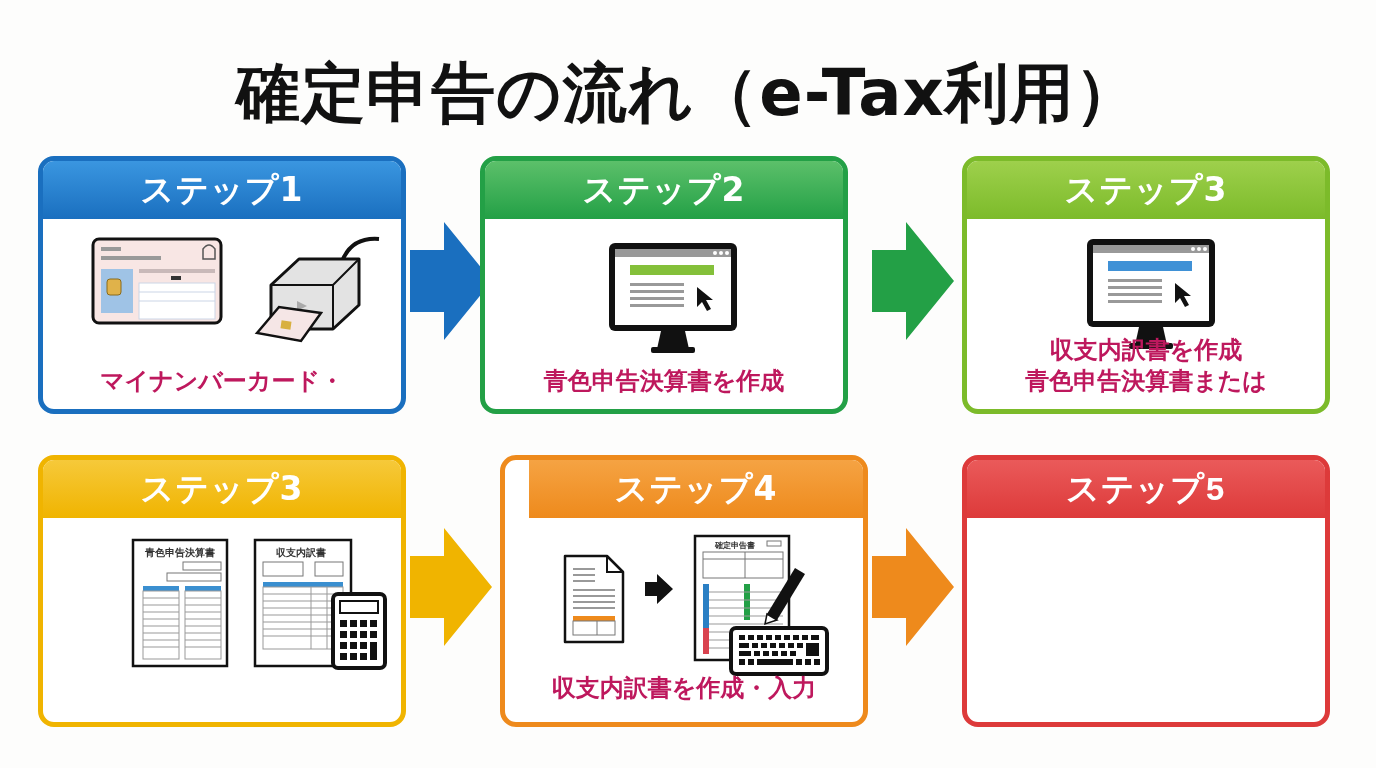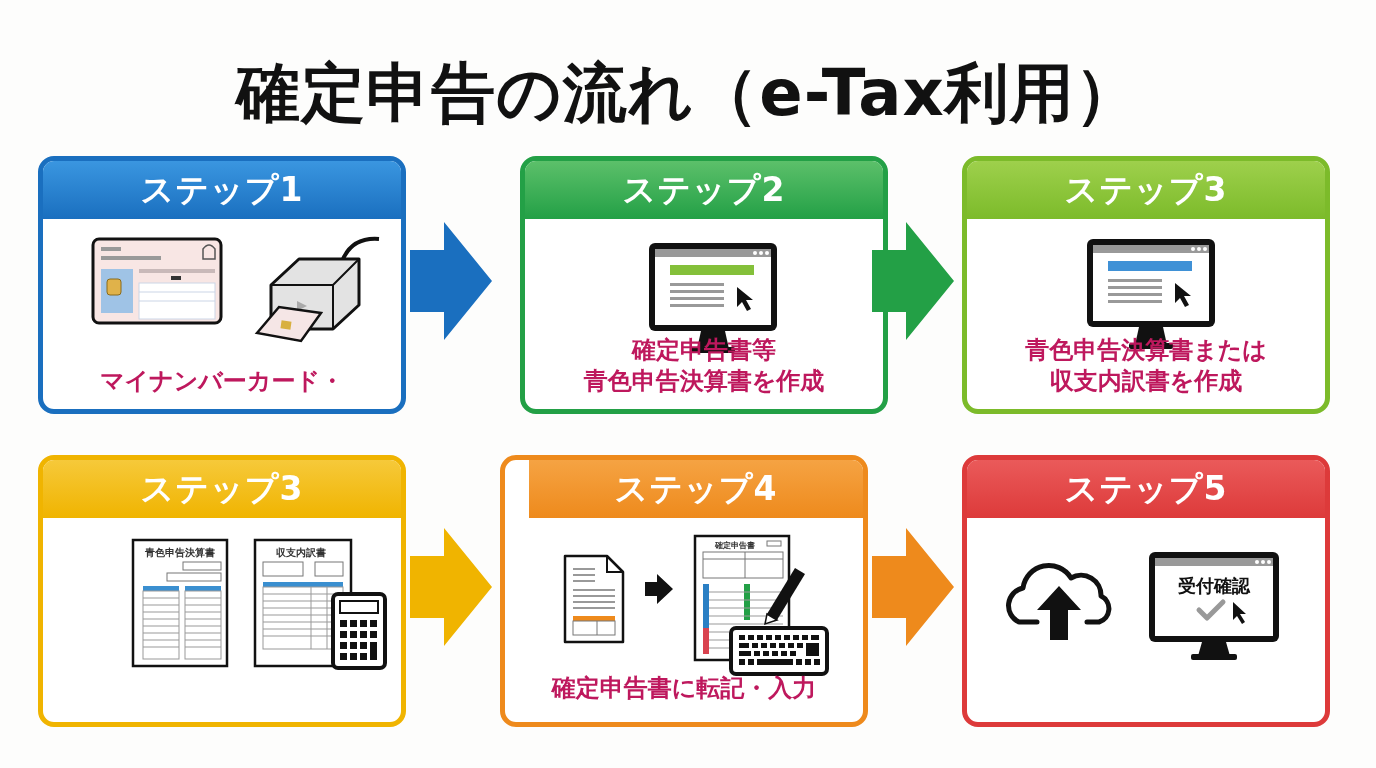--- a/index.html
+++ b/index.html
@@ -51,21 +51,21 @@
       <div>マイナンバーカード・</div>
     </div>
   </div>
 </div>
 <div class="arrow" style="left:410px;top:222px;">
   <svg width="82" height="118" viewBox="0 0 82 118">
       <path d="M0 28 H34 V0 L82 59 L34 118 V90 H0 Z" fill="#1a6fbf"></path>
     </svg>
 </div>
 
-<div class="card" style="left:520px;top:156px;border-color:#23a046;">
+<div class="card" style="left:480px;top:156px;border-color:#23a046;">
   <div class="hdr" style="background:linear-gradient(#5cc06a,#23a046);">ステップ2</div>
   <div class="body">
     <div class="art">
       <svg width="358" height="130" viewBox="0 0 358 130">
         <rect x="124" y="14" width="128" height="88" rx="6" fill="#111"></rect>
         <rect x="130" y="20" width="116" height="76" fill="#fff"></rect>
         <rect x="130" y="20" width="116" height="8" fill="#999"></rect>
         <circle cx="230" cy="24" r="2" fill="#fff"></circle>
           <circle cx="236" cy="24" r="2" fill="#fff"></circle>
           <circle cx="242" cy="24" r="2" fill="#fff"></circle>
@@ -73,21 +73,20 @@
         <rect x="145" y="54" width="54" height="3" fill="#999"></rect>
         <rect x="145" y="61" width="54" height="3" fill="#999"></rect>
         <rect x="145" y="68" width="54" height="3" fill="#999"></rect>
         <rect x="145" y="75" width="54" height="3" fill="#999"></rect>
         <path d="M212 58 L212 78 L217 73 L222 82 L226 80 L221 71 L228 71 Z" fill="#111"></path>
         <path d="M176 102 L200 102 L204 120 L172 120 Z" fill="#111"></path>
         <rect x="166" y="118" width="44" height="6" rx="2" fill="#111"></rect>
       </svg>
     </div>
     <div class="cap">
-      <div>確定申告書等</div>
       <div>青色申告決算書を作成</div>
     </div>
   </div>
 </div>
 <div class="arrow" style="left:872px;top:222px;">
   <svg width="82" height="118" viewBox="0 0 82 118">
       <path d="M0 28 H34 V0 L82 59 L34 118 V90 H0 Z" fill="#23a046"></path>
     </svg>
 </div>
 
@@ -106,22 +105,22 @@
         <rect x="141" y="50" width="54" height="3" fill="#999"></rect>
         <rect x="141" y="57" width="54" height="3" fill="#999"></rect>
         <rect x="141" y="64" width="54" height="3" fill="#999"></rect>
         <rect x="141" y="71" width="54" height="3" fill="#999"></rect>
         <path d="M208 54 L208 74 L213 69 L218 78 L222 76 L217 67 L224 67 Z" fill="#111"></path>
         <path d="M172 98 L196 98 L200 116 L168 116 Z" fill="#111"></path>
         <rect x="162" y="114" width="44" height="6" rx="2" fill="#111"></rect>
       </svg>
     </div>
     <div class="cap">
+      <div>収支内訳書を作成</div>
       <div>青色申告決算書または</div>
-      <div>収支内訳書を作成</div>
     </div>
   </div>
 </div>
 
 <div class="card" style="left:38px;top:455px;border-color:#f0b400;height:272px;">
   <div class="hdr" style="background:linear-gradient(#f6c93a,#f0b400);">ステップ3</div>
   <div class="body">
     <div class="art" style="top:18px;height:140px;padding-left:28px;">
       <svg width="358" height="140" viewBox="0 0 358 140">
 
@@ -273,46 +272,27 @@
           <rect x="234" y="127" width="6" height="6"></rect>
             <rect x="243" y="127" width="6" height="6"></rect>
             <rect x="252" y="127" width="36" height="6"></rect>
             <rect x="291" y="127" width="6" height="6"></rect>
             <rect x="300" y="127" width="6" height="6"></rect>
             <rect x="309" y="127" width="6" height="6"></rect>
         </g>
       </svg>
     </div>
     <div class="cap" style="bottom:18px;">
-      <div>確定申告書に転記・入力</div>
+      <div>収支内訳書を作成・入力</div>
     </div>
   </div>
 </div>
 <div class="arrow" style="left:872px;top:528px;">
   <svg width="82" height="118" viewBox="0 0 82 118">
       <path d="M0 28 H34 V0 L82 59 L34 118 V90 H0 Z" fill="#ee8a1c"></path>
     </svg>
 </div>
 
 <div class="card" style="left:962px;top:455px;border-color:#dd3a3a;height:272px;">
-  <div class="hdr" style="background:linear-gradient(#ea5a5a,#dd3a3a);">ステップ5</div>
-  <div class="body">
-    <div class="art" style="top:22px;height:120px;">
-      <svg width="358" height="120" viewBox="0 0 358 120">
-
-        <path d="M52 82 a18 18 0 0 1 4 -34 a26 26 0 0 1 48 -10 a20 20 0 0 1 30 18 a14 14 0 0 1 -2 26 H120 M70 82 H52" fill="none" stroke="#111" stroke-width="5" stroke-linejoin="round" stroke-linecap="round"></path>
-        <path d="M92 46 L114 70 H101 V100 H83 V70 H70 Z" fill="#111"></path>
-
-        <rect x="182" y="12" width="130" height="90" rx="6" fill="#111"></rect>
-        <rect x="188" y="18" width="118" height="78" fill="#fff"></rect>
-        <rect x="188" y="18" width="118" height="8" fill="#999"></rect>
-        <circle cx="290" cy="22" r="2" fill="#fff"></circle>
-          <circle cx="296" cy="22" r="2" fill="#fff"></circle>
-          <circle cx="302" cy="22" r="2" fill="#fff"></circle>
-        <text x="247" y="52" font-size="18" font-weight="bold" text-anchor="middle" fill="#111" font-family="DejaVu Sans, sans-serif">受付確認</text>
-        <path d="M232 70 L240 78 L256 62" fill="none" stroke="#999" stroke-width="5" stroke-linecap="round" stroke-linejoin="round"></path>
-        <path d="M266 62 L266 80 L270 76 L275 84 L278 82 L273 74 L279 74 Z" fill="#111"></path>
-        <path d="M235 102 L259 102 L263 116 L231 116 Z" fill="#111"></path>
-        <rect x="224" y="114" width="46" height="6" rx="2" fill="#111"></rect>
-      </svg>
-    </div>
+  <div class="hdr" style="background:linear-gradient(#ea5a5a,#dd3a3a);font-family:Liberation Mono, monospace;">ステップ5</div>
+  <div class="body">
   </div>
 </div>
 
 </body></html>

